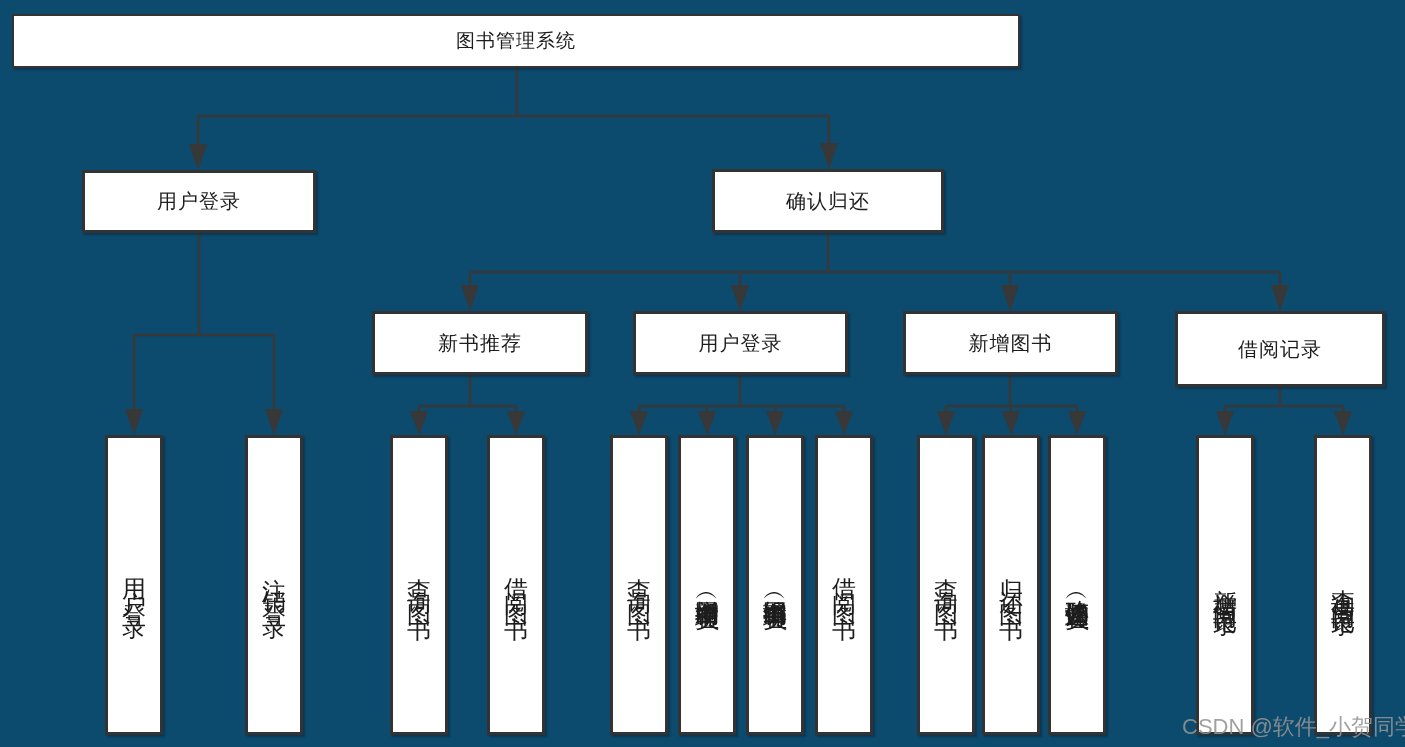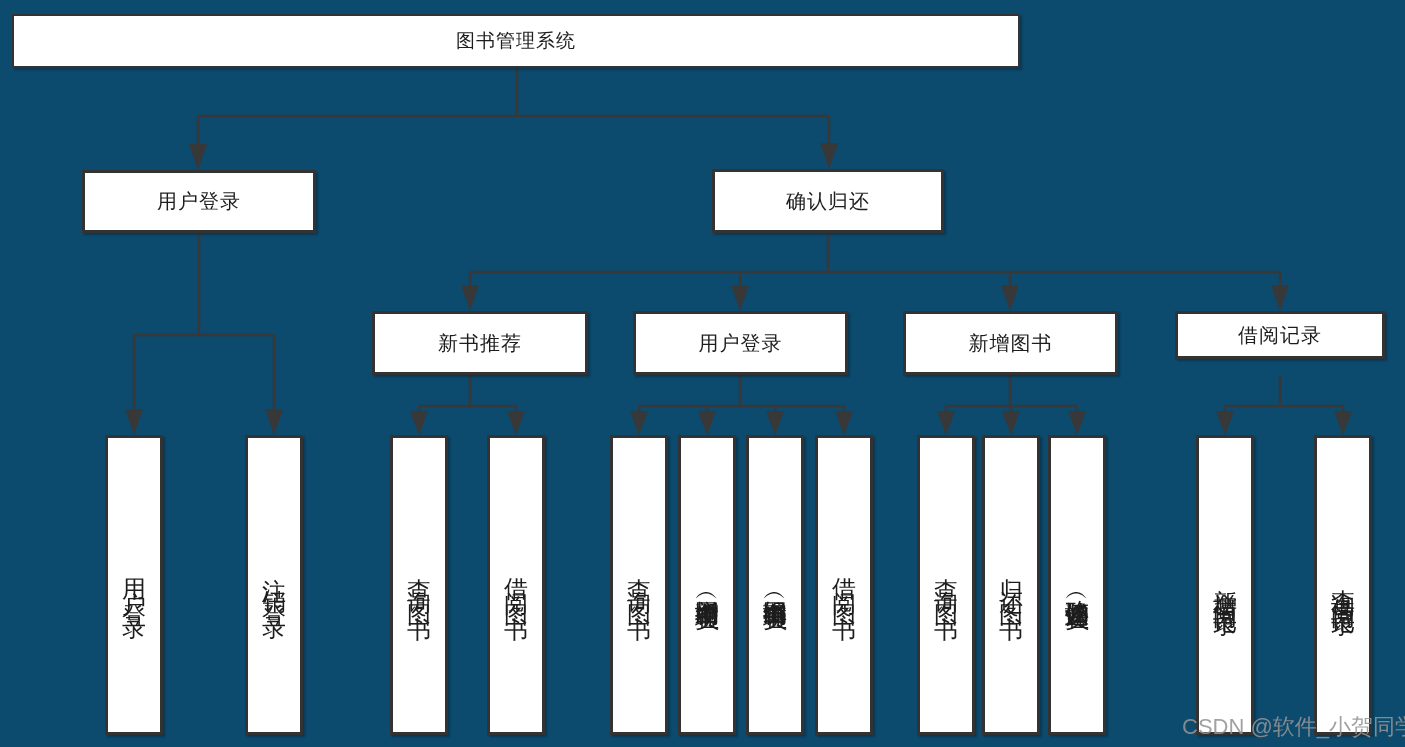--- a/index.html
+++ b/index.html
@@ -50,21 +50,21 @@
   .s4  { letter-spacing: 13px; }
   .s6  { letter-spacing: 5px;  }
   .s10 { letter-spacing: 1px;  }
   
   .n-root   { left: 12px;   top: 14px;  width: 1008px; height: 54px; }
   .n-login  { left: 82px;   top: 170px; width: 234px;  height: 63px; }
   .n-mgmt   { left: 712px;  top: 169px; width: 232px;  height: 64px; }
   .n-rec    { left: 372px;  top: 311px; width: 216px;  height: 64px; }
   .n-borrow { left: 633px;  top: 311px; width: 215px;  height: 64px; }
   .n-cur    { left: 903px;  top: 311px; width: 215px;  height: 64px; }
-  .n-log    { left: 1175px; top: 311px; width: 210px;  height: 48px; }
+  .n-log    { left: 1175px; top: 311px; width: 210px;  height: 76px; }
   .leaf { top: 435px; width: 58px; height: 300px; }
   .l1  { left: 105px; }
   .l2  { left: 245px; }
   .l3  { left: 390px; }
   .l4  { left: 487px; }
   .l5  { left: 610px; }
   .l6  { left: 678px; }
   .l7  { left: 746px; }
   .l8  { left: 815px; }
   .l9  { left: 917px; }

